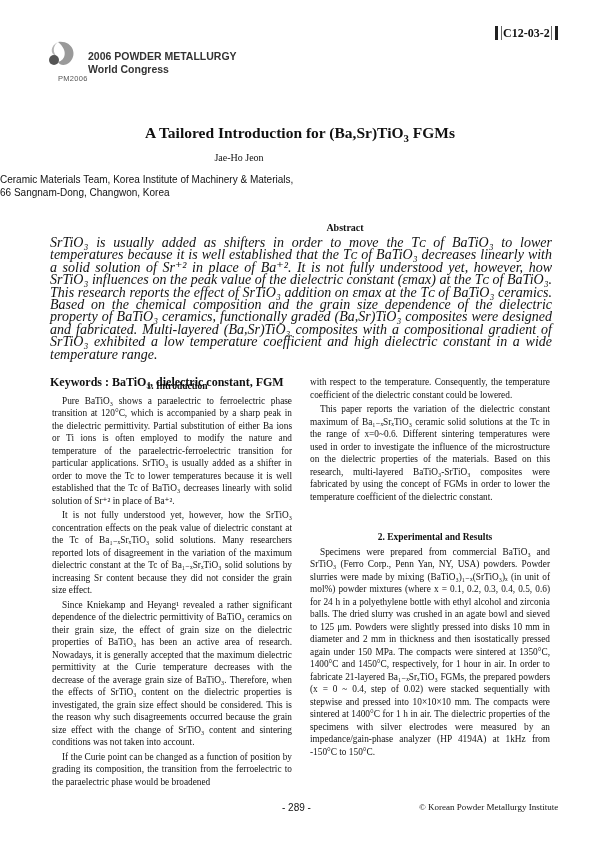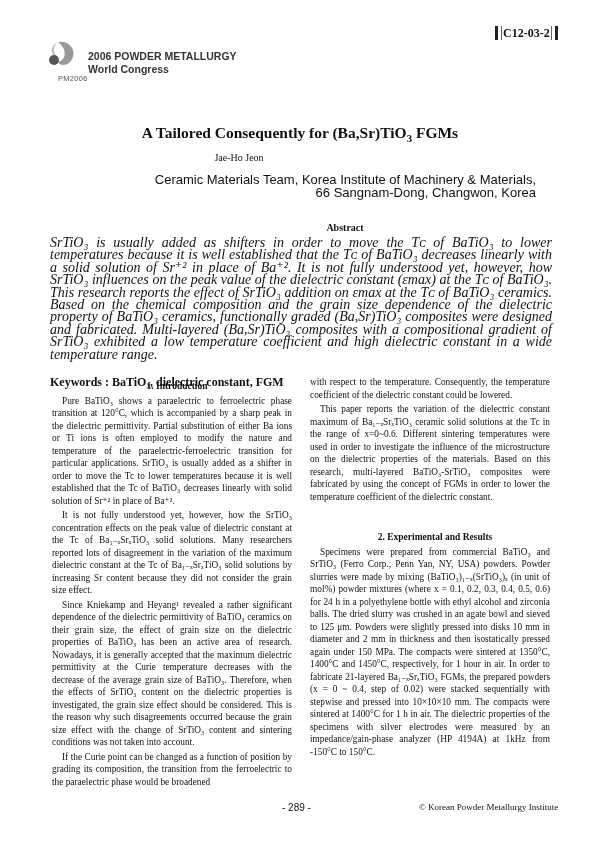--- a/index.html
+++ b/index.html
@@ -10,21 +10,21 @@
   .logo { position: absolute; left: 44px; top: 40px; width: 36px; height: 44px; }
   .logo-text { position: absolute; left: 46px; top: 74px; font-size: 7.5px; color: #555; letter-spacing: 0.3px; padding-left: 12px; }
   .conf { position: absolute; left: 88px; top: 50px; font-size: 10.5px; font-weight: bold; color: #333; line-height: 13px; }
 
   .code { position: absolute; left: 493px; top: 26px; font-size: 12px; font-weight: bold; display: flex; align-items: flex-start; }
   .code .bar { display: inline-block; width: 3px; height: 14px; background: #222; margin: 0 2px; }
   .code .bar.thin { width: 1px; background: #666; margin: 0 1px; }
 
   .title { position: absolute; left: 0; width: 600px; top: 124px; text-align: center; font-size: 15.5px; font-weight: bold; }
   .author { position: absolute; left: 1px; width: 476px; top: 152px; text-align: center; font-size: 10px; }
-  .affil { position: absolute; left: 0; width: 536px; top: 174px; text-align: right; font-size: 13px; line-height: 12.5px; }
+  .affil { position: absolute; left: 0; width: 536px; top: 174px; text-align: left; font-size: 10px; line-height: 12.5px; }
   .abs-h { position: absolute; left: 0; width: 600px; top: 222px; text-align: center; font-size: 10px; font-weight: bold; margin-left: 45px; }
   .abstract { position: absolute; left: 50px; width: 502px; top: 237px; font-size: 14px; line-height: 12.4px; font-style: italic; text-align: justify; }
   .keywords { position: absolute; left: 50px; top: 343px; font-size: 12px; font-weight: bold; margin-top: 32px; }
 
   .col { position: absolute; width: 244px; font-size: 9.3px; line-height: 12.5px; text-align: justify; }
   .col-left { left: 50px; top: 378px; }
   .col-right { left: 308px; top: 374px; }
   .col p { margin: 2px; text-indent: 10px; }
   .col p.noindent { text-indent: 0; }
   .sec-h { text-align: center; font-weight: bold; font-size: 9.5px; margin: 0 0 12px 0; text-indent: 0; }
@@ -50,21 +50,21 @@
   <div>World Congress</div>
 </div>
 <div class="code serif">
   <span class="bar"></span>
     <span class="bar thin"></span>
   <span>C12-03-2</span>
   <span class="bar thin"></span>
     <span class="bar"></span>
 </div>
 
-<div class="title serif"><span>A Tailored Consequently for (Ba,Sr)TiO</span><sub>3</sub><span> FGMs</span></div>
+<div class="title serif"><span>A Tailored Introduction for (Ba,Sr)TiO</span><sub>3</sub><span> FGMs</span></div>
 <div class="author serif">Jae-Ho Jeon</div>
 <div class="affil sans">
   <div>Ceramic Materials Team, Korea Institute of Machinery &amp; Materials,</div>
   <div>66 Sangnam-Dong, Changwon, Korea</div>
 </div>
 
 <div class="abs-h serif">Abstract</div>
 <div class="abstract serif">SrTiO₃ is usually added as shifters in order to move the Tᴄ of BaTiO₃ to lower temperatures because it is well established that the Tᴄ of BaTiO₃ decreases linearly with a solid solution of Sr⁺² in place of Ba⁺². It is not fully understood yet, however, how SrTiO₃ influences on the peak value of the dielectric constant (εmax) at the Tᴄ of BaTiO₃. This research reports the effect of SrTiO₃ addition on εmax at the Tᴄ of BaTiO₃ ceramics. Based on the chemical composition and the grain size dependence of the dielectric property of BaTiO₃ ceramics, functionally graded (Ba,Sr)TiO₃ composites were designed and fabricated. Multi-layered (Ba,Sr)TiO₃ composites with a compositional gradient of SrTiO₃ exhibited a low temperature coefficient and high dielectric constant in a wide temperature range.</div>
 <div class="keywords serif">Keywords : BaTiO₃, dielectric constant, FGM</div>
 

